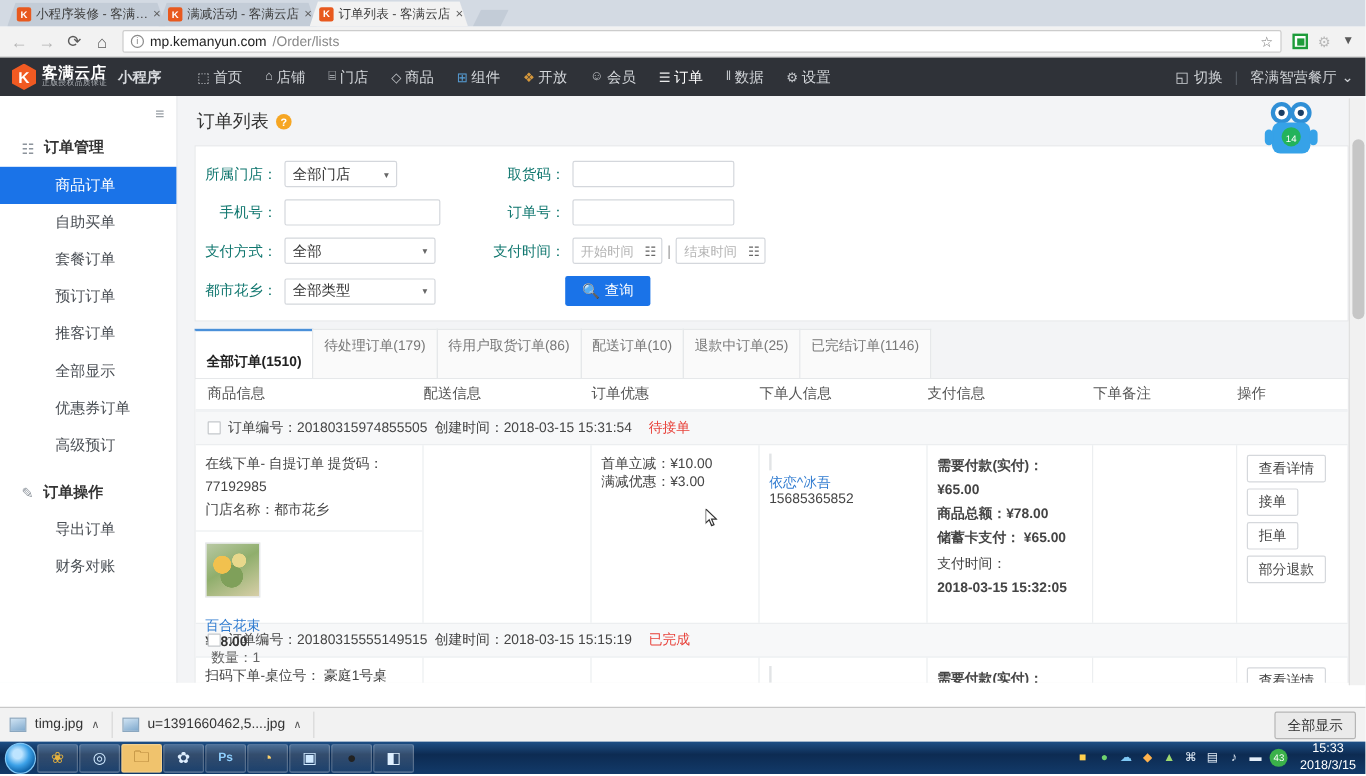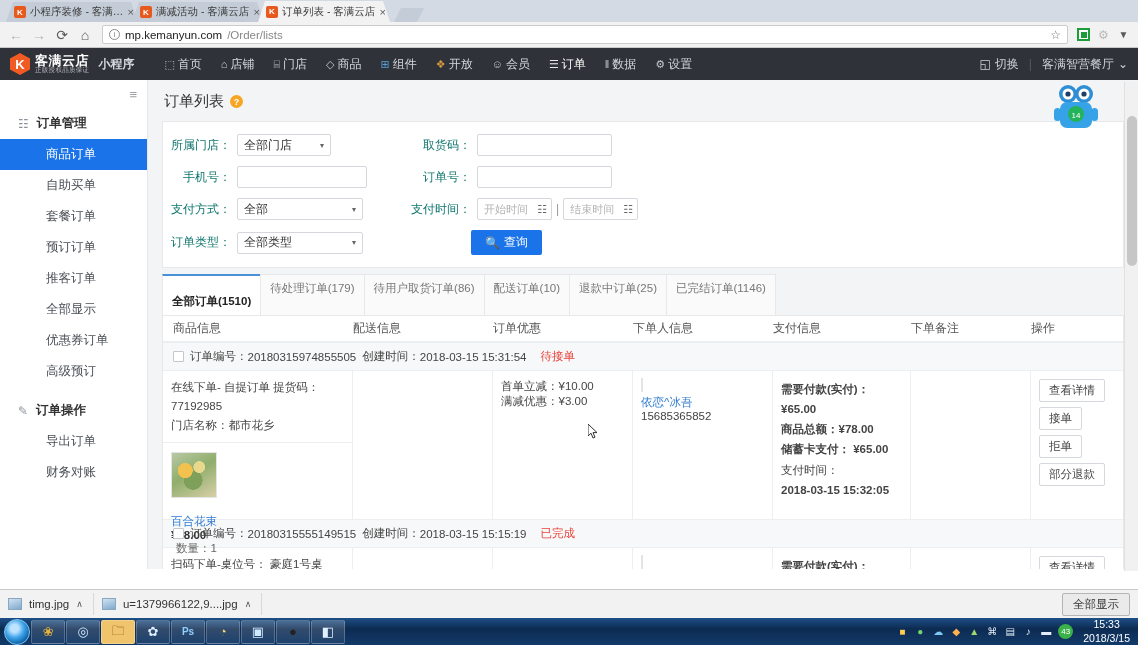--- a/index.html
+++ b/index.html
@@ -473,21 +473,21 @@
           <span style="padding:0 4px;color:#999">|</span>
           <div class="date-in">
             <span>结束时间</span>
             <span class="cal-ic">☷</span>
           </div>
         </div>
       </div>
 
       <div class="frow" style="margin-bottom:2px">
         <div class="fgroup">
-          <span class="flabel">订单类型：</span>
+          <span class="flabel">都市花乡：</span>
           <div class="fselect wide">
             <span class="cv">全部类型</span>
             <span class="ca">▾</span>
           </div>
         </div>
         <div style="margin-left:108px">
           <button class="btn-search">
             <span>🔍</span>
             <span>查询</span>
           </button>
@@ -632,21 +632,21 @@
 </div>
 
 <div class="download-bar">
   <div class="dl-item">
     <span class="dl-thumb"></span>
     <span>timg.jpg</span>
     <span class="dl-caret">∧</span>
   </div>
   <div class="dl-item">
     <span class="dl-thumb"></span>
-    <span>u=1379966122,9....jpg</span>
+    <span>u=1391660462,5....jpg</span>
     <span class="dl-caret">∧</span>
   </div>
   <div class="showall">全部显示</div>
 </div>
 
 <div class="taskbar">
   <div class="tb-orb"></div>
   <div class="tb-item" style="color:#e8b33d">❀</div>
   <div class="tb-item" style="color:#cfe9ff">◎</div>
   <div class="tb-item" style="background:#f0c36d;color:#8a5a12">🗀</div>

